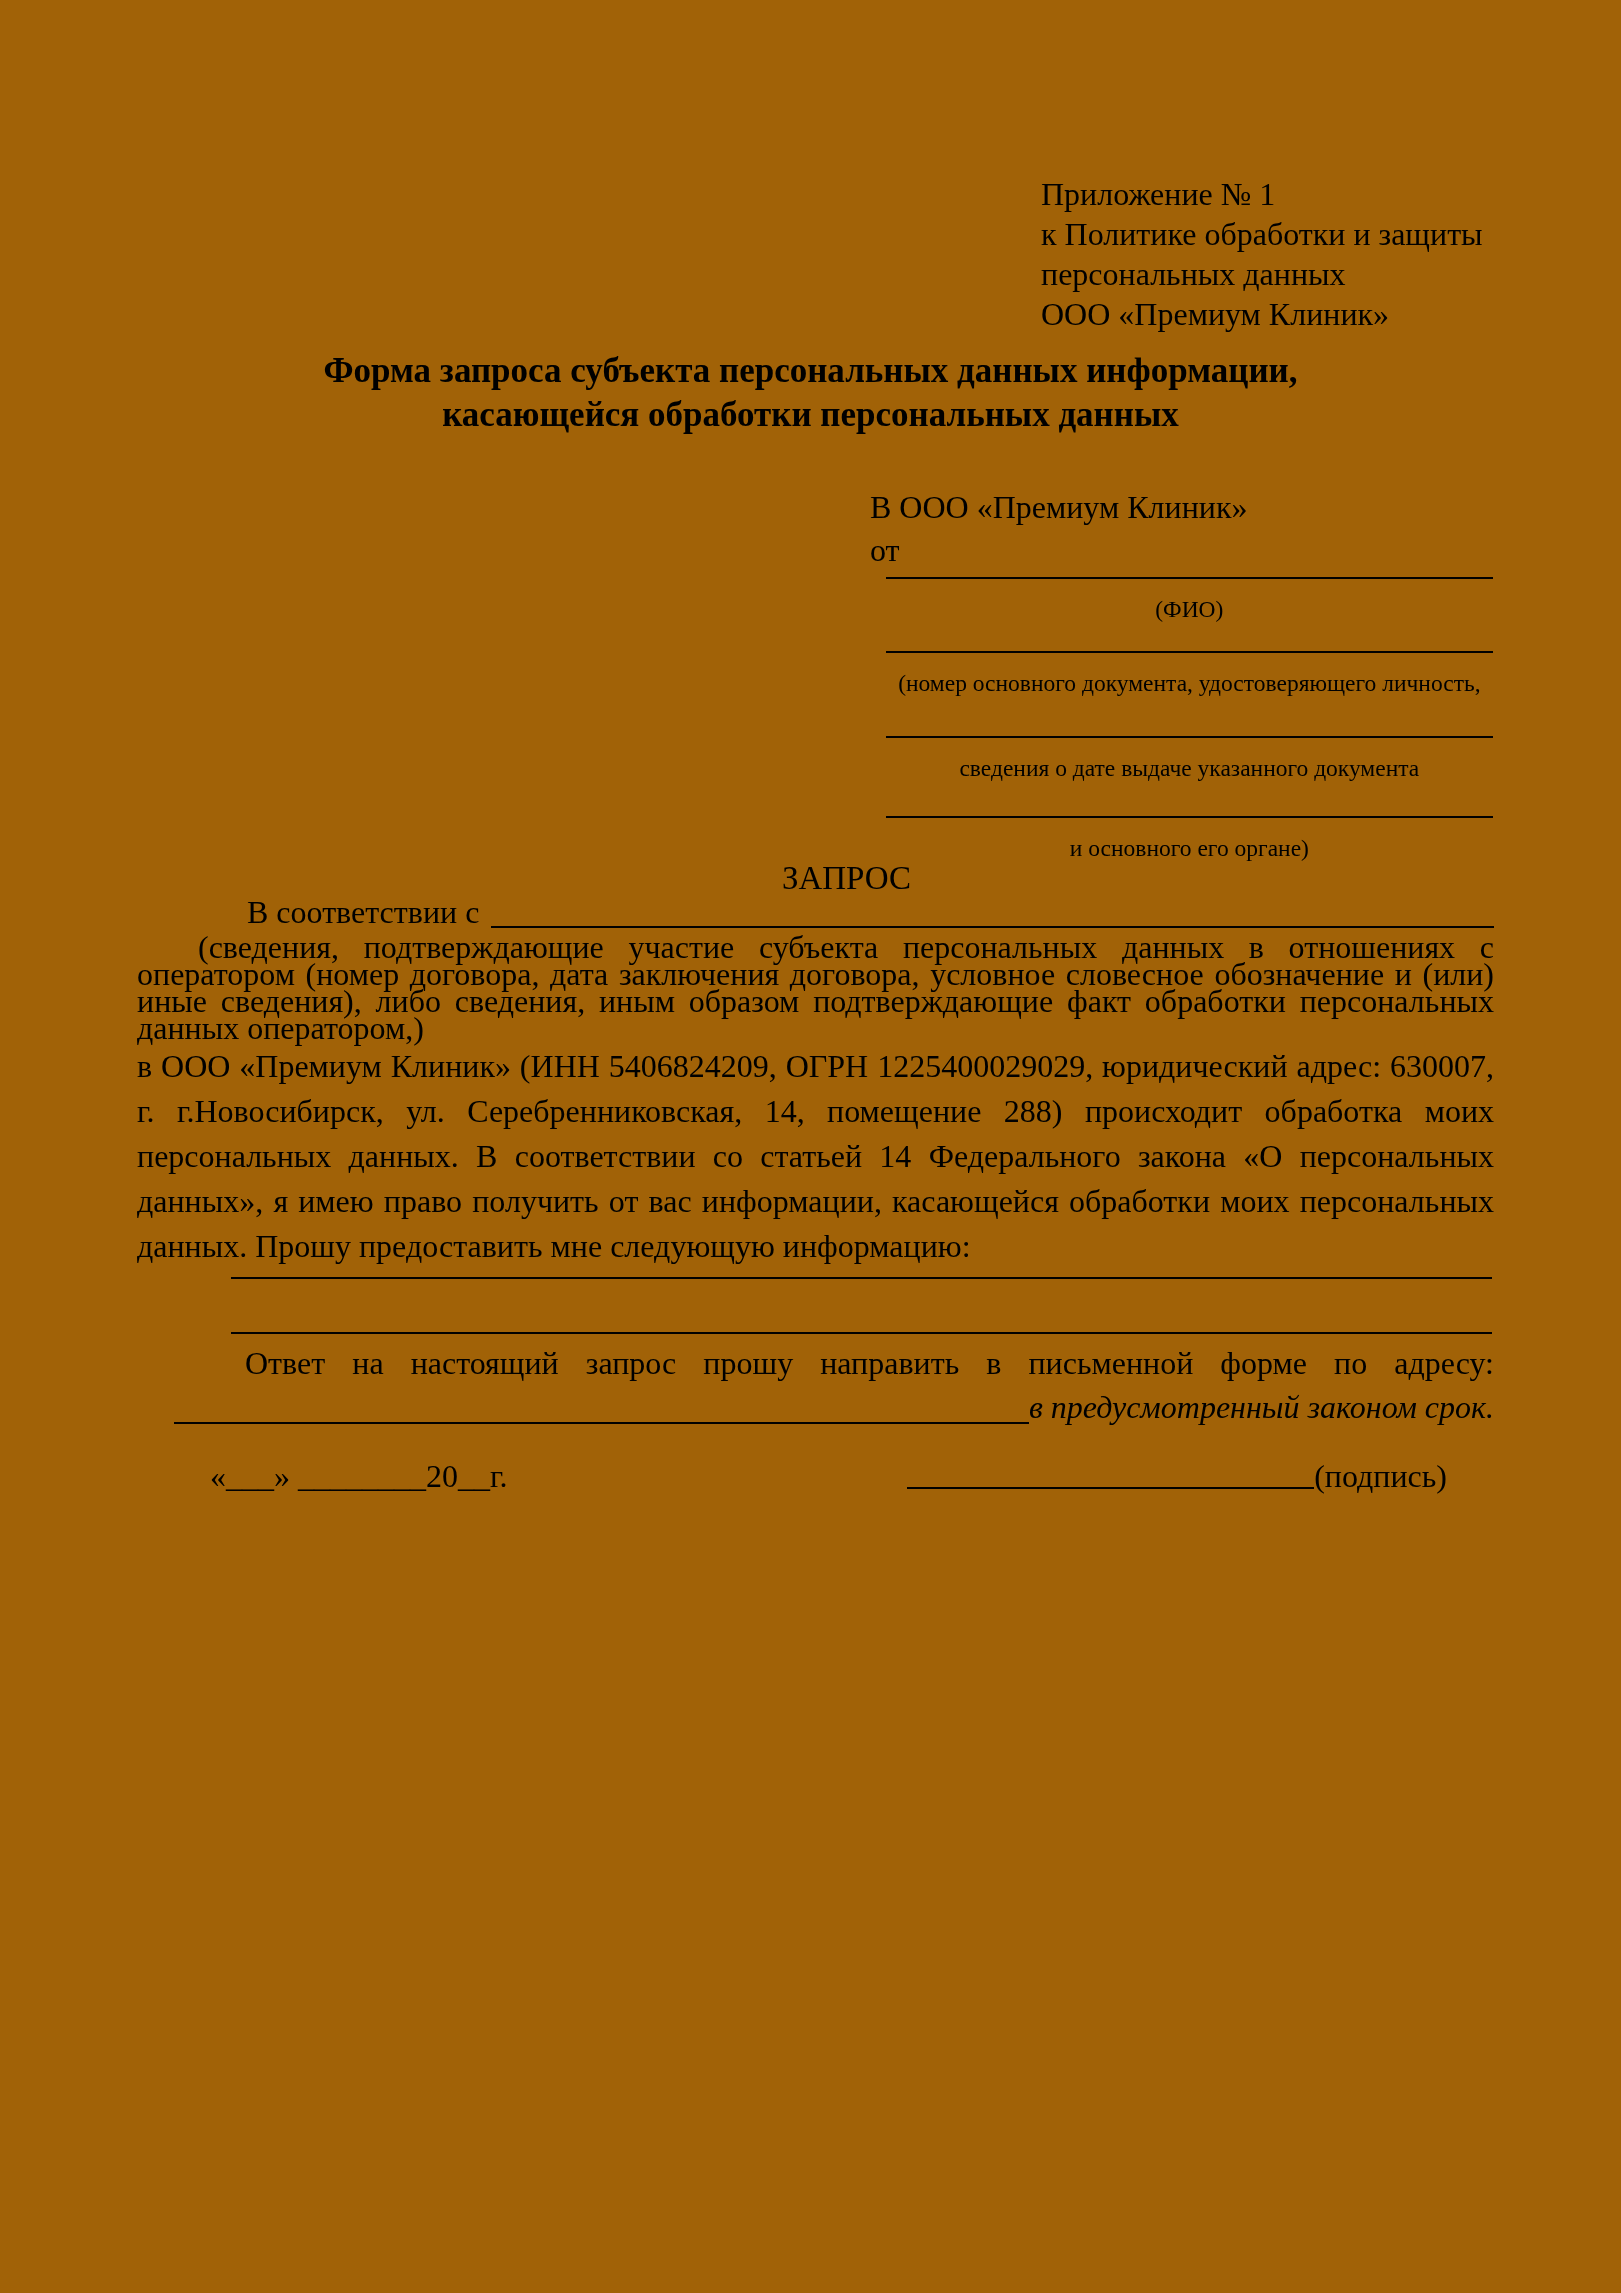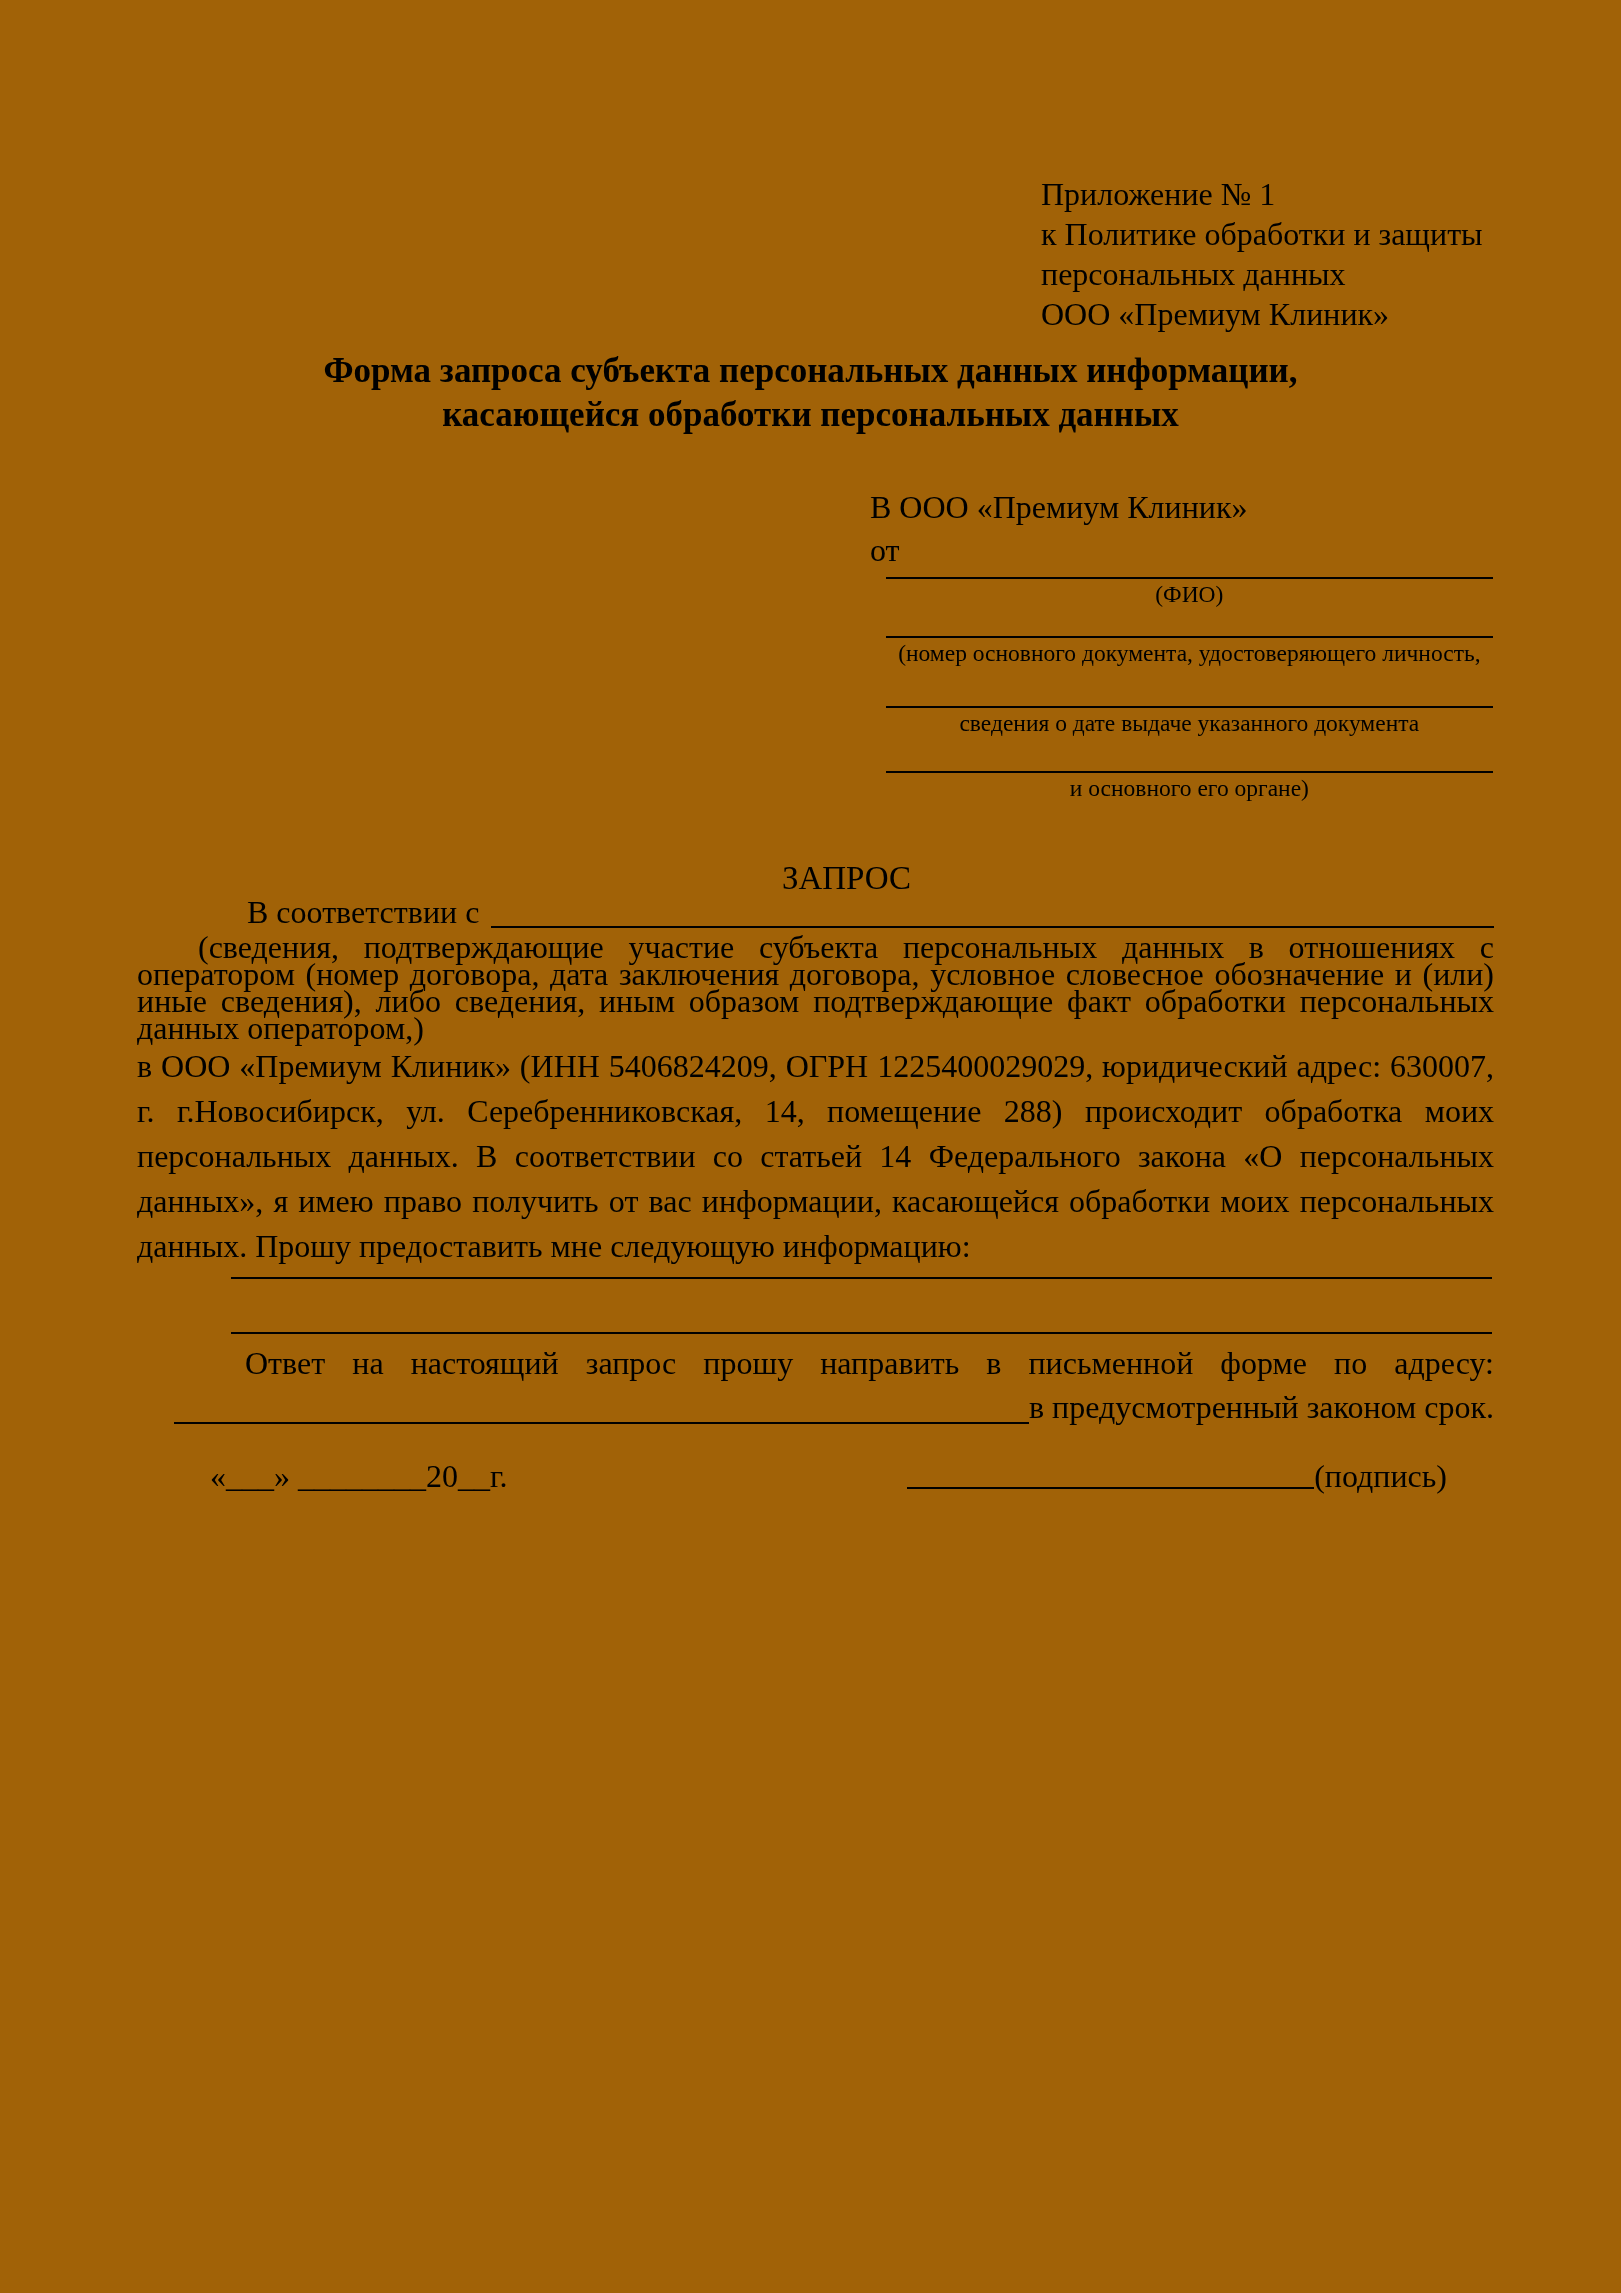--- a/index.html
+++ b/index.html
@@ -58,21 +58,21 @@
     height: 29px;
     border-bottom: 2.9px solid #000;
   }
   .addr-field.f1 .wline { height: 4.9px; }
   .addr-field.f2 .wline { height: 28px; }
   .addr-field.f3 .wline { height: 38px; }
   .addr-field.f4 .wline { height: 34px; }
   .addr-caption {
     font-size: 23.5px;
     line-height: 27.4px;
-    padding-top: 2px;
+    padding-top: 17px;
     text-align: center;
   }
 
   
   .zapros {
     position: absolute;
     left: 0;
     top: 859px;
     width: 100%;
     text-align: center;
@@ -136,21 +136,21 @@
     display: flex;
     align-items: flex-end;
     line-height: 44px;
   }
   .reply-row .fill2 {
     flex: 1 1 auto;
     border-bottom: 2.9px solid #000;
     margin-left: 37px;
     margin-bottom: 5.9px;
   }
-  .reply-tail { white-space: nowrap; }
+  .reply-tail { white-space: nowrap; font-style: italic; }
 
   
   .footer-row {
     position: absolute;
     left: 137px;
     top: 1457px;
     width: 1357px;
     display: flex;
     justify-content: space-between;
     align-items: flex-end;

